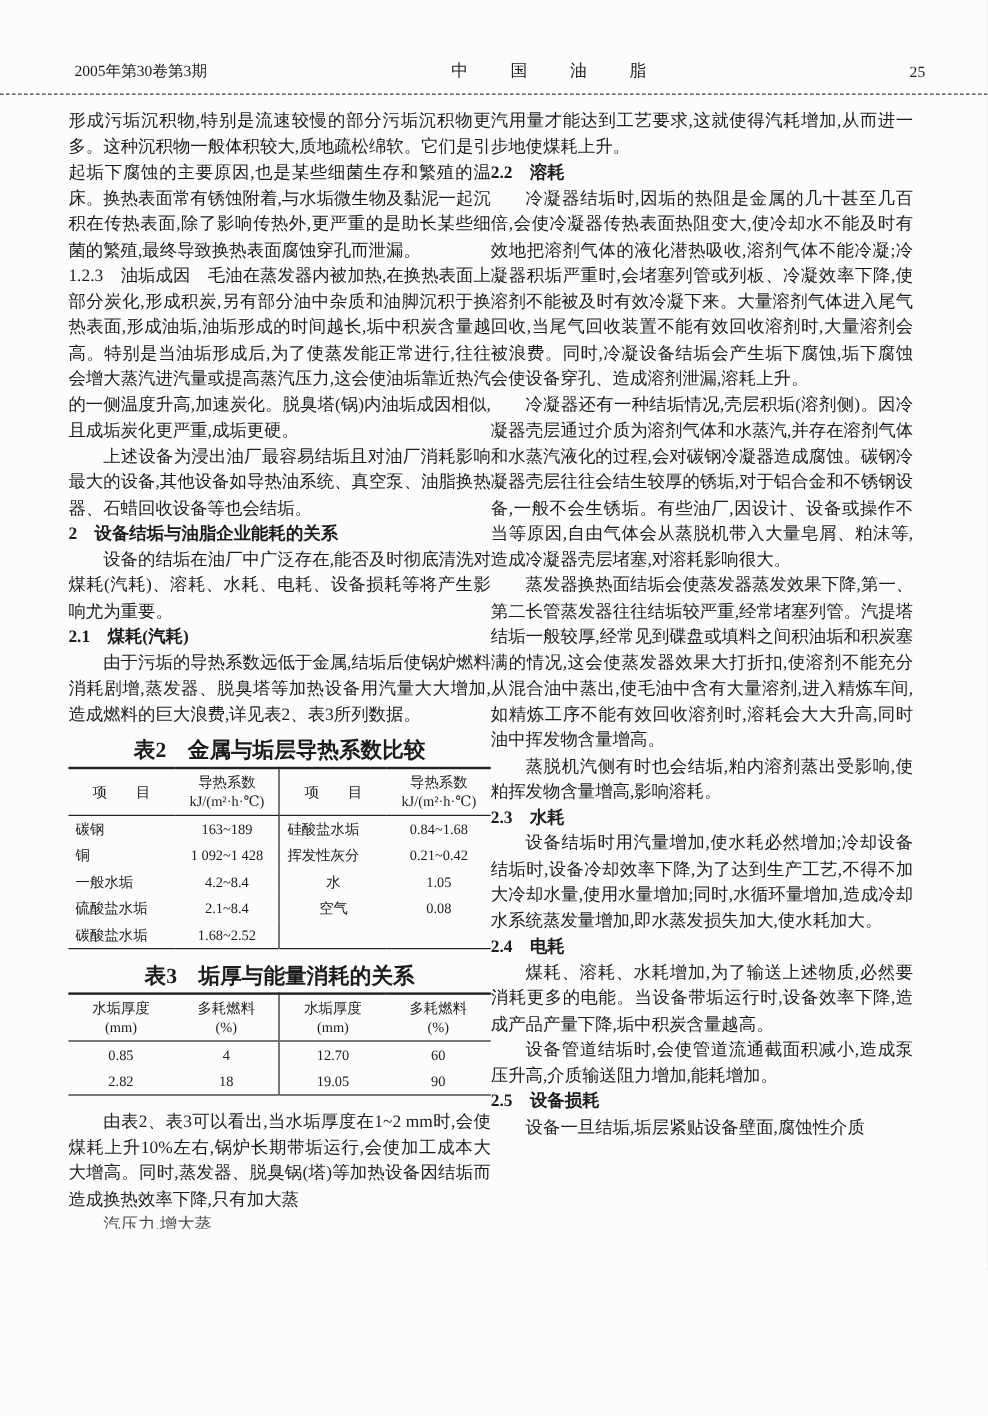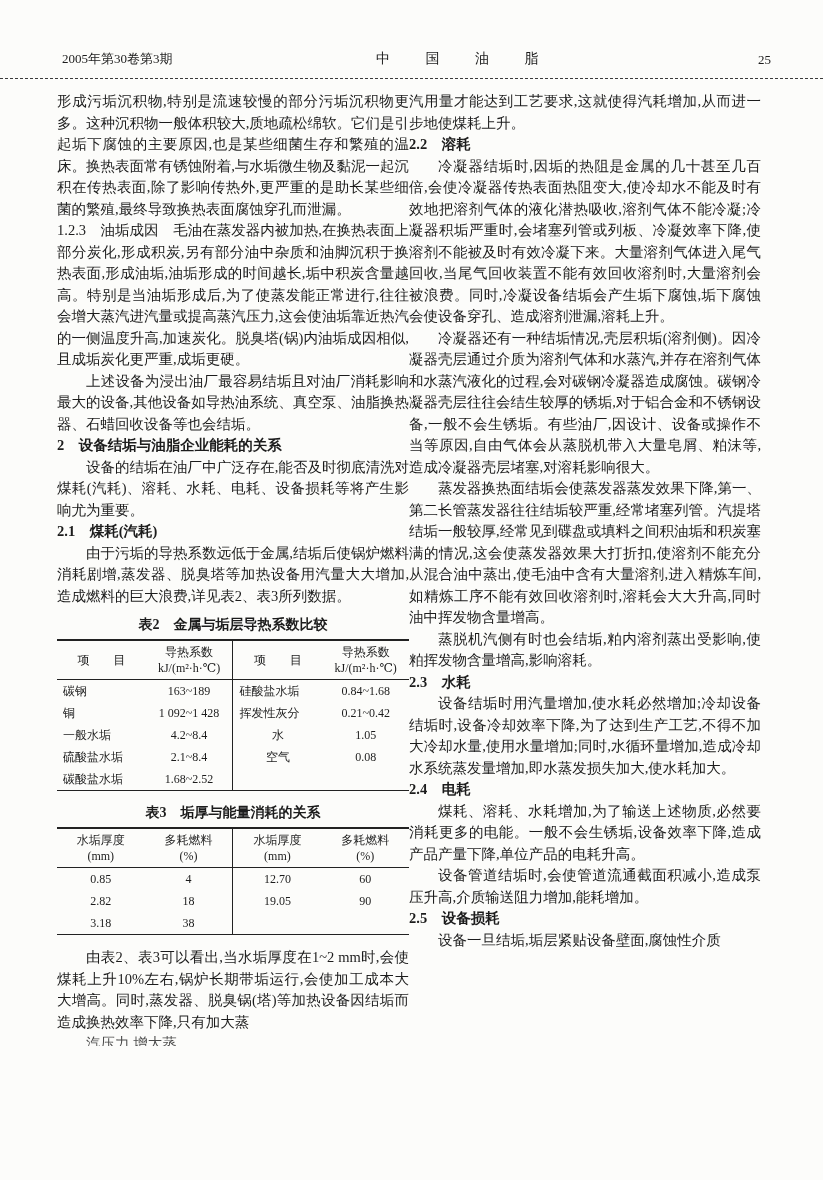--- a/index.html
+++ b/index.html
@@ -39,21 +39,21 @@
   .col p.cont{text-indent:0;}
   .sec-head{font-weight:bold;margin:0;}
   .inline-head{font-weight:normal;}
   .cut-line{
     height:13px;overflow:hidden;
     text-indent:2em;opacity:.8;
   }
   
   .tbl-caption{
     text-align:center;font-weight:bold;
-    font-size:14px;line-height:20px;
+    font-size:18px;line-height:20px;
     margin:8px 0 4px 0;text-indent:0 !important;
   }
   table.scan{
     width:100%;
     border-collapse:collapse;
     font-size:12px;
     line-height:16px;
     margin:0 0 12px 0;
     border-top:2px solid #222;
     border-bottom:1.5px solid #222;
@@ -175,47 +175,41 @@
             <td>4</td>
             <td class="vline">12.70</td>
             <td>60</td>
           </tr>
           <tr>
             <td>2.82</td>
             <td>18</td>
             <td class="vline">19.05</td>
             <td>90</td>
           </tr>
-          <tr>
-            <td>3.18</td>
-            <td>38</td>
-            <td class="vline"></td>
-            <td></td>
-          </tr>
         </tbody>
       </table>
 
       <p>由表2、表3可以看出,当水垢厚度在1~2 mm时,会使煤耗上升10%左右,锅炉长期带垢运行,会使加工成本大大增高。同时,蒸发器、脱臭锅(塔)等加热设备因结垢而造成换热效率下降,只有加大蒸</p>
       <div class="cut-line">汽压力,增大蒸</div>
     </div>
 
     <div class="col">
       <p class="cont">汽用量才能达到工艺要求,这就使得汽耗增加,从而进一步地使煤耗上升。</p>
 
       <p class="cont sec-head">2.2　溶耗</p>
       <p>冷凝器结垢时,因垢的热阻是金属的几十甚至几百倍,会使冷凝器传热表面热阻变大,使冷却水不能及时有效地把溶剂气体的液化潜热吸收,溶剂气体不能冷凝;冷凝器积垢严重时,会堵塞列管或列板、冷凝效率下降,使溶剂不能被及时有效冷凝下来。大量溶剂气体进入尾气回收,当尾气回收装置不能有效回收溶剂时,大量溶剂会被浪费。同时,冷凝设备结垢会产生垢下腐蚀,垢下腐蚀会使设备穿孔、造成溶剂泄漏,溶耗上升。</p>
       <p>冷凝器还有一种结垢情况,壳层积垢(溶剂侧)。因冷凝器壳层通过介质为溶剂气体和水蒸汽,并存在溶剂气体和水蒸汽液化的过程,会对碳钢冷凝器造成腐蚀。碳钢冷凝器壳层往往会结生较厚的锈垢,对于铝合金和不锈钢设备,一般不会生锈垢。有些油厂,因设计、设备或操作不当等原因,自由气体会从蒸脱机带入大量皂屑、粕沫等,造成冷凝器壳层堵塞,对溶耗影响很大。</p>
       <p>蒸发器换热面结垢会使蒸发器蒸发效果下降,第一、第二长管蒸发器往往结垢较严重,经常堵塞列管。汽提塔结垢一般较厚,经常见到碟盘或填料之间积油垢和积炭塞满的情况,这会使蒸发器效果大打折扣,使溶剂不能充分从混合油中蒸出,使毛油中含有大量溶剂,进入精炼车间,如精炼工序不能有效回收溶剂时,溶耗会大大升高,同时油中挥发物含量增高。</p>
       <p>蒸脱机汽侧有时也会结垢,粕内溶剂蒸出受影响,使粕挥发物含量增高,影响溶耗。</p>
 
       <p class="cont sec-head">2.3　水耗</p>
       <p>设备结垢时用汽量增加,使水耗必然增加;冷却设备结垢时,设备冷却效率下降,为了达到生产工艺,不得不加大冷却水量,使用水量增加;同时,水循环量增加,造成冷却水系统蒸发量增加,即水蒸发损失加大,使水耗加大。</p>
 
       <p class="cont sec-head">2.4　电耗</p>
-      <p>煤耗、溶耗、水耗增加,为了输送上述物质,必然要消耗更多的电能。一般不会生锈垢,设备效率下降,造成产品产量下降,单位产品的电耗升高。</p>
+      <p>煤耗、溶耗、水耗增加,为了输送上述物质,必然要消耗更多的电能。当设备带垢运行时,设备效率下降,造成产品产量下降,垢中积炭含量越高。</p>
       <p>设备管道结垢时,会使管道流通截面积减小,造成泵压升高,介质输送阻力增加,能耗增加。</p>
 
       <p class="cont sec-head">2.5　设备损耗</p>
       <p>设备一旦结垢,垢层紧贴设备壁面,腐蚀性介质</p>
     </div>
 
   </div>
 </div>
 
 </body></html>

